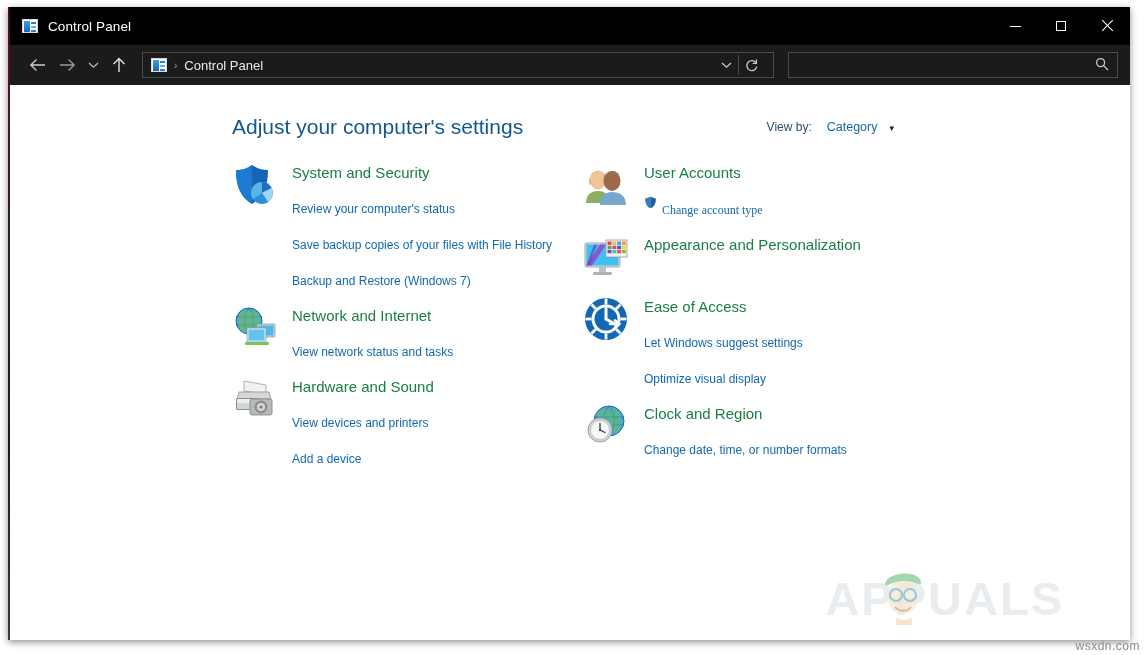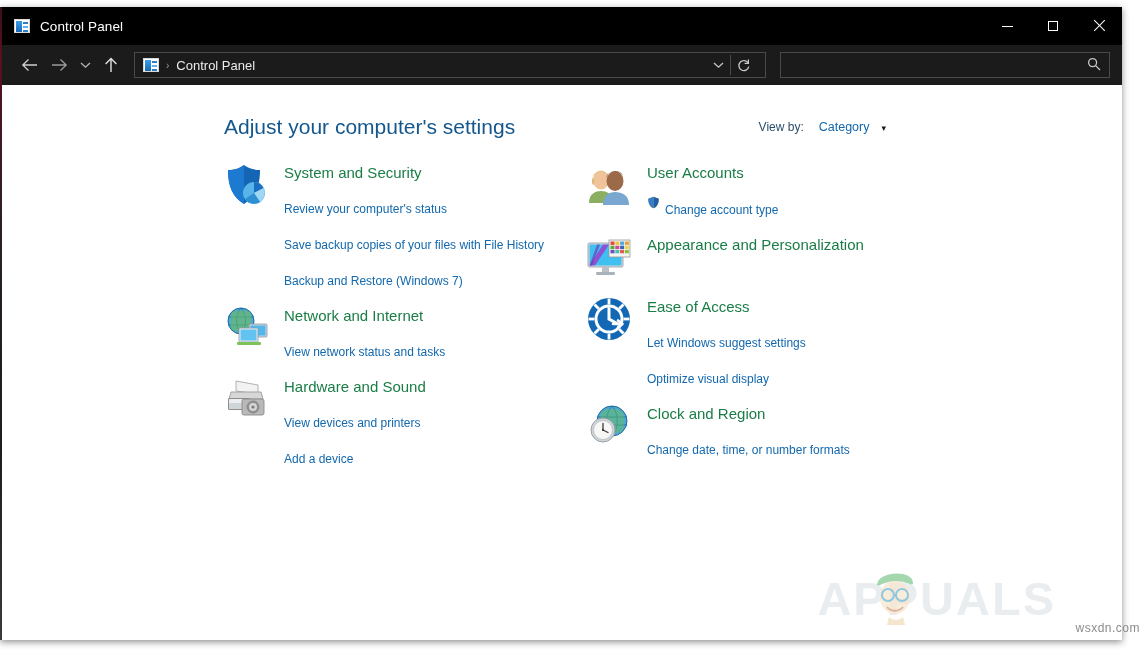--- a/index.html
+++ b/index.html
@@ -15,21 +15,21 @@
   #root {
     position: relative;
     width: 1146px;
     height: 655px;
     background: #ffffff;
   }
 
   
   .window {
     position: absolute;
-    left: 0;
+    left: 8px;
     top: 7px;
     width: 1122px;
     height: 633px;
     background: #ffffff;
     box-shadow: 0 2px 7px rgba(0,0,0,0.45);
     overflow: hidden;
   }
 
   
   .window::before {
@@ -268,21 +268,21 @@
     margin-left: -3px;
   }
 
   
   .columns {
     position: absolute;
     left: 222px;
     top: 76px;
     right: 0;
     display: flex;
-    gap: 11px;
+    gap: 0;
   }
   .col { width: 352px; flex: 0 0 auto; }
   .col.right { width: 400px; }
 
   .cat {
     display: flex;
     gap: 14px;
     margin-bottom: 14px;
     align-items: flex-start;
   }
@@ -305,20 +305,21 @@
     color: #1268ae;
     line-height: 17px;
     white-space: nowrap;
     display: block;
     margin-top: 19px;
   }
   .link-with-shield {
     display: flex;
     align-items: center;
     gap: 5px;
+    font-family: Liberation Serif, serif;
   }
 
   
   .shield-mini { width: 13px; height: 13px; flex: 0 0 auto; }
 
   
   .watermark {
     position: absolute;
     right: 66px;
     bottom: 18px;
@@ -338,21 +339,21 @@
     left: 50px;
     top: -12px;
     width: 56px;
     height: 62px;
     opacity: 0.85;
   }
 
   .sitetag {
     position: absolute;
     right: 6px;
-    bottom: 20px;
+    bottom: 2px;
     font-size: 12px;
     color: #8c8c8c;
     letter-spacing: 0.5px;
   }
 </style>
 </head>
 <body>
 
 <div id="root">
   <div class="window">

